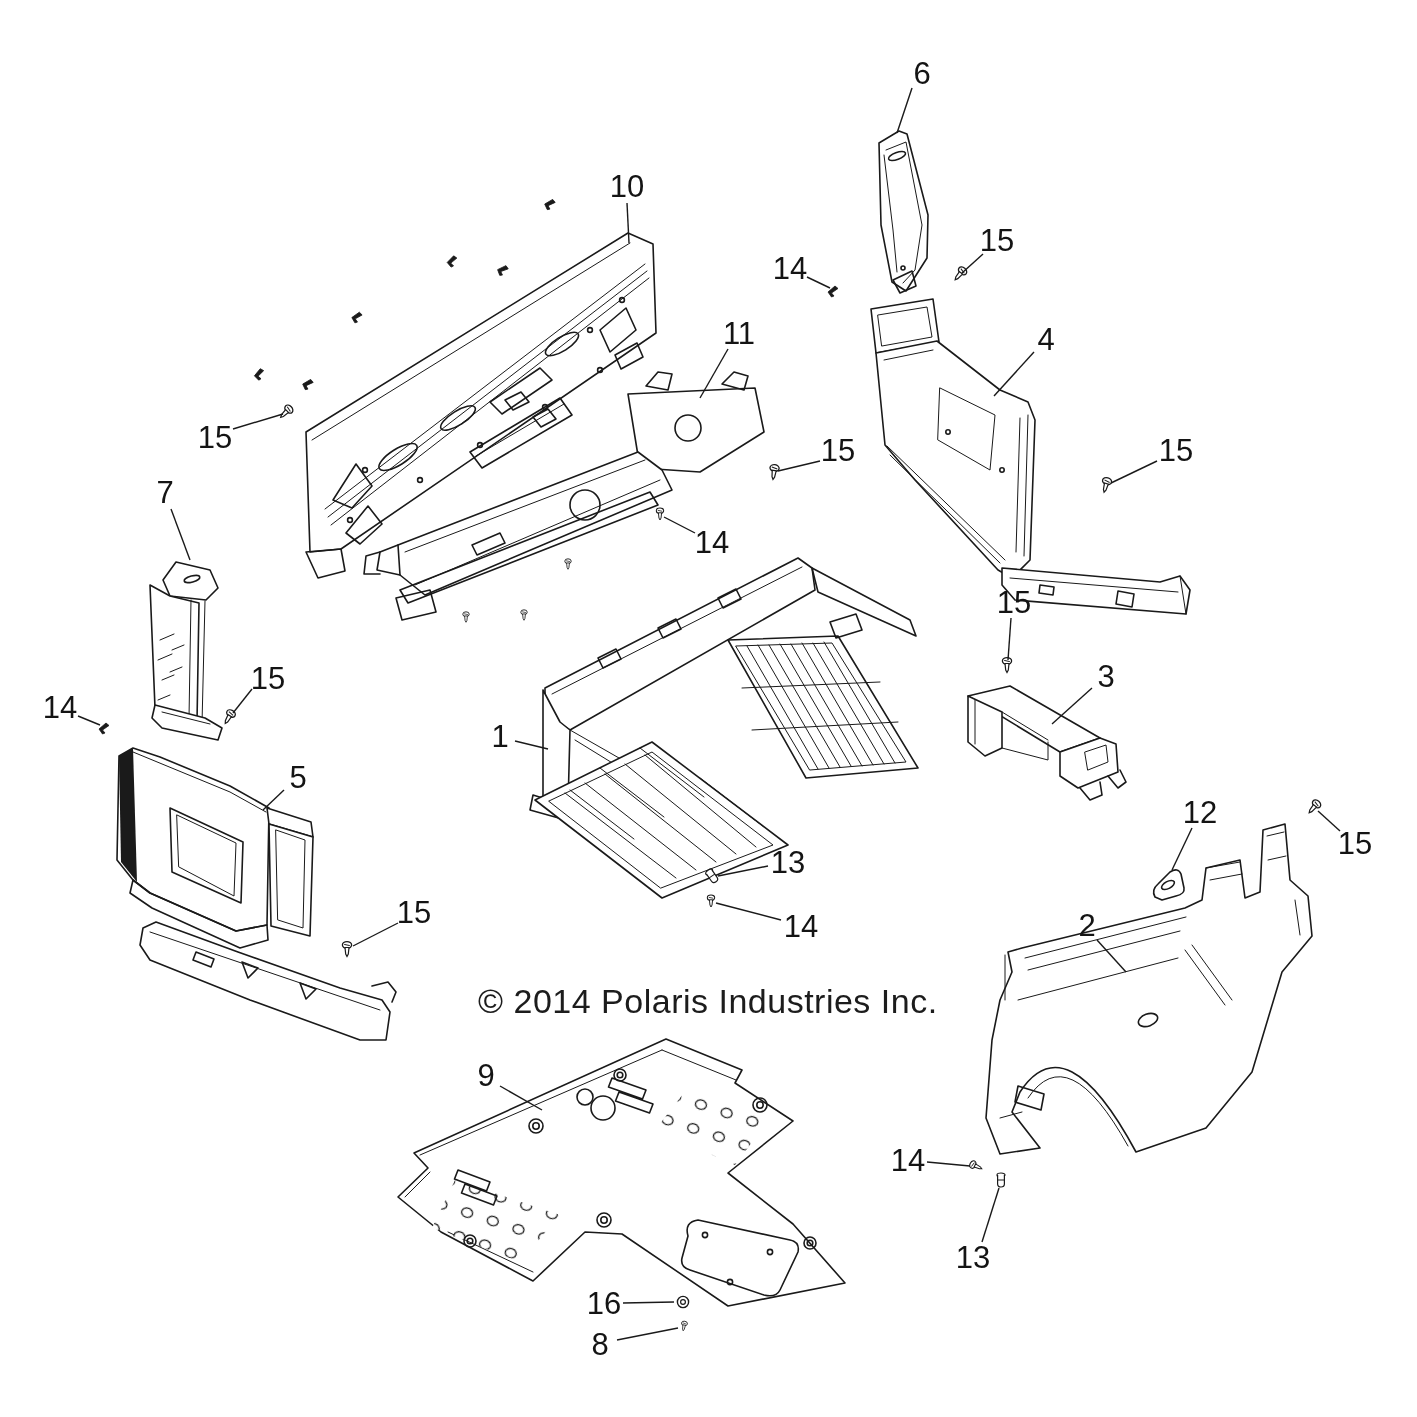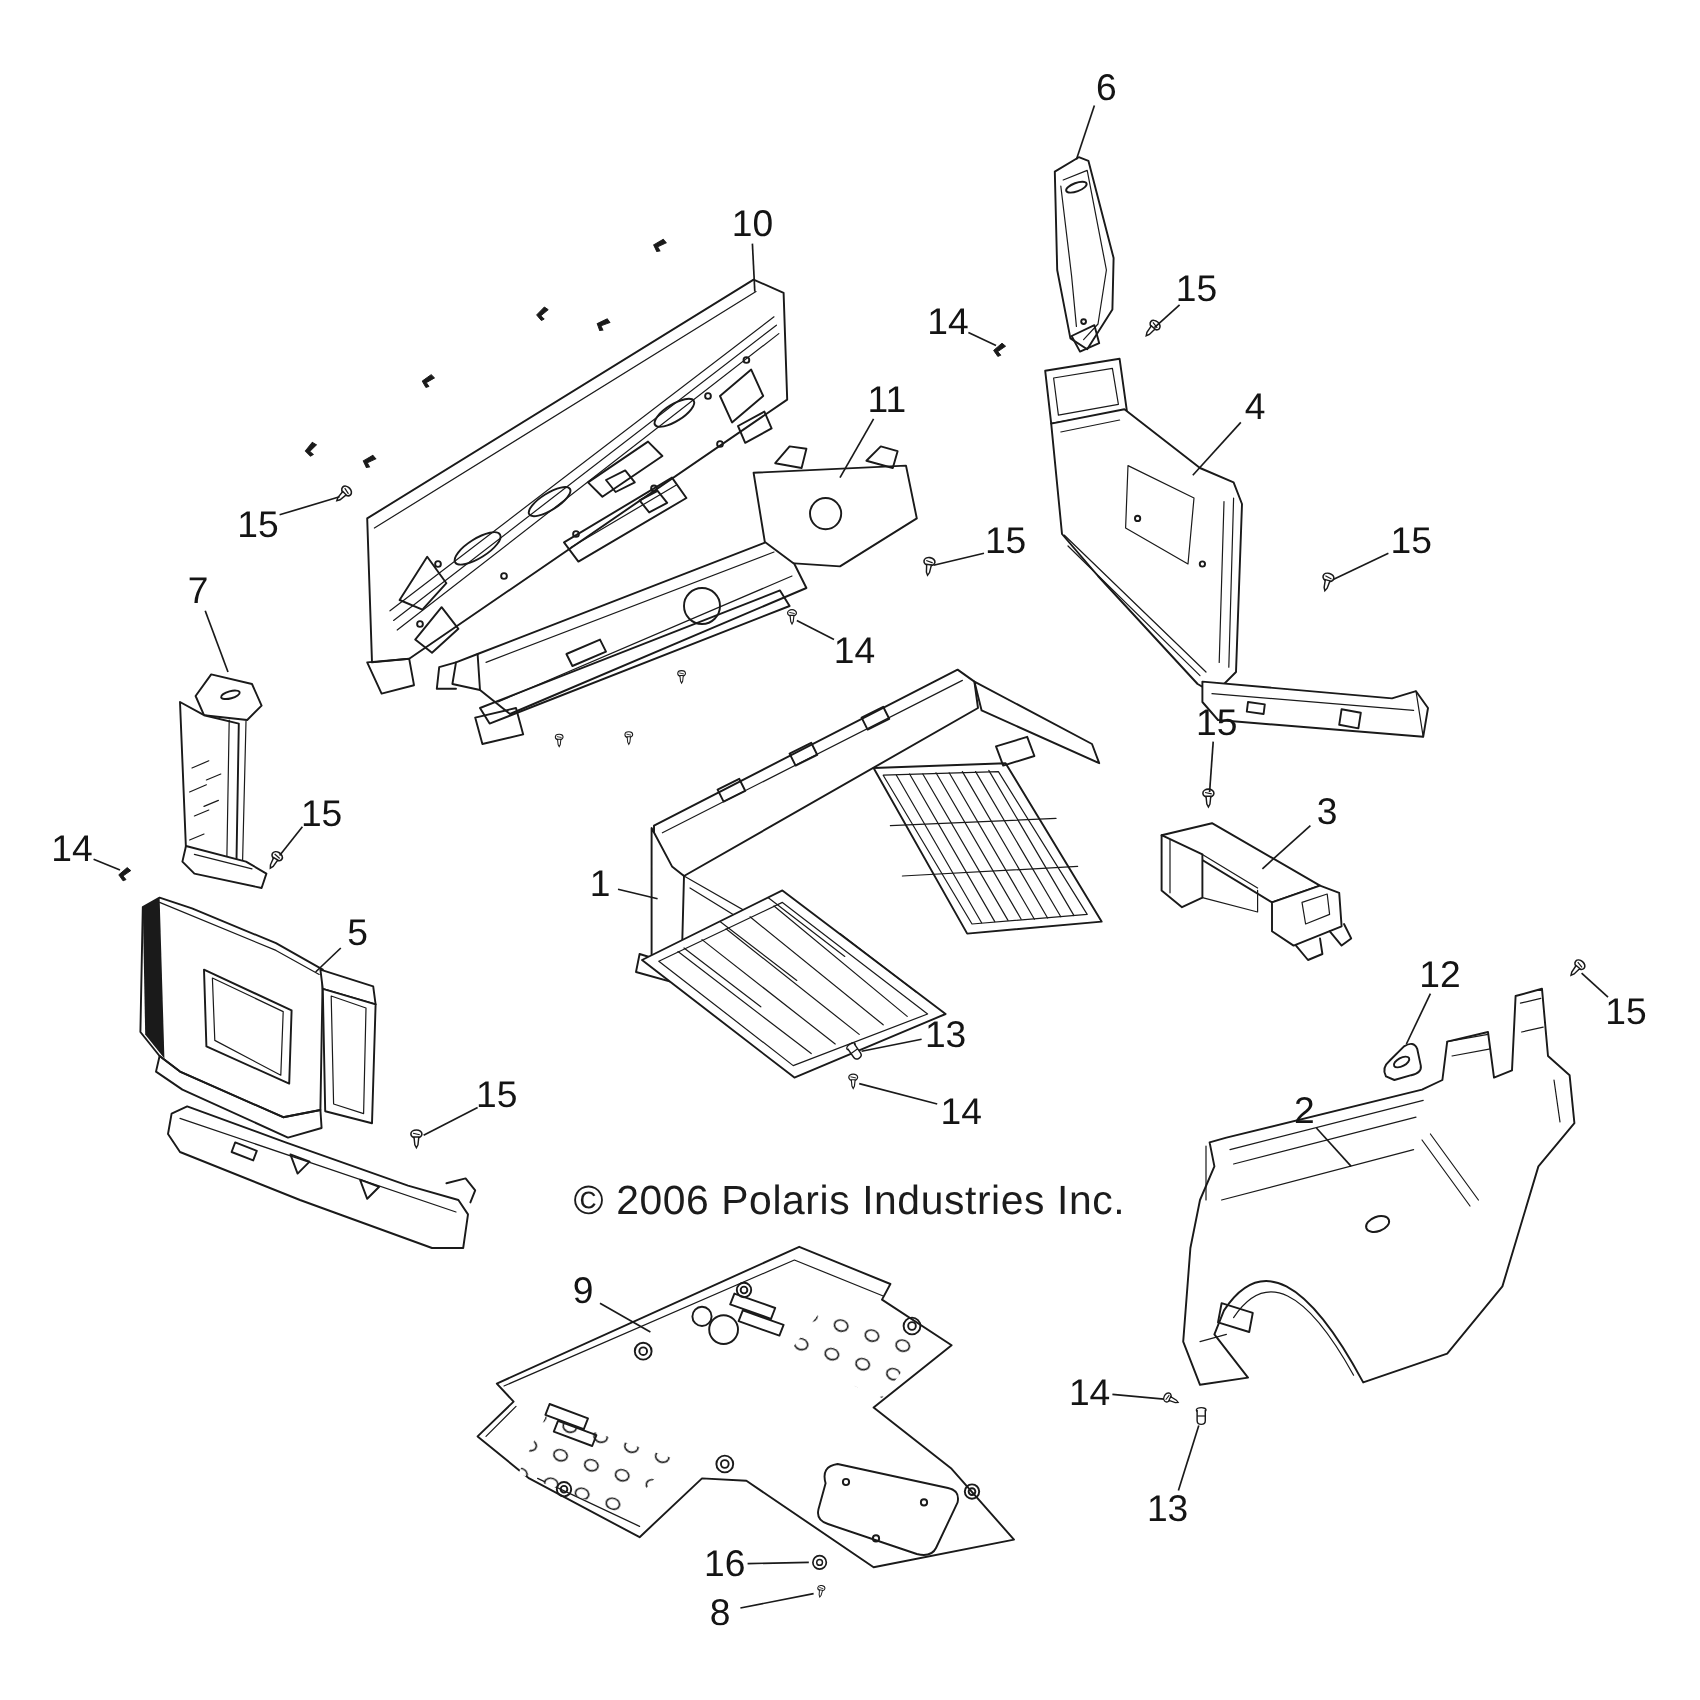--- a/index.html
+++ b/index.html
@@ -297,14 +297,14 @@
         <text x="908" y="1160" text-anchor="middle" dominant-baseline="central" class="callout-label">14</text>
         <line x1="982" y1="1242" x2="999" y2="1188" class="leader"></line>
         <text x="973" y="1257" text-anchor="middle" dominant-baseline="central" class="callout-label">13</text>
         <line x1="623" y1="1303" x2="674" y2="1302" class="leader"></line>
         <text x="604" y="1303" text-anchor="middle" dominant-baseline="central" class="callout-label">16</text>
         <line x1="617" y1="1340" x2="678" y2="1328" class="leader"></line>
         <text x="600" y="1344" text-anchor="middle" dominant-baseline="central" class="callout-label">8</text>
       </g>
 </svg>
 
-<div class="copyright">© 2006 Polaris Industries Inc.</div>
+<div class="copyright">© 2014 Polaris Industries Inc.</div>
 </div>
 
 </body></html>

